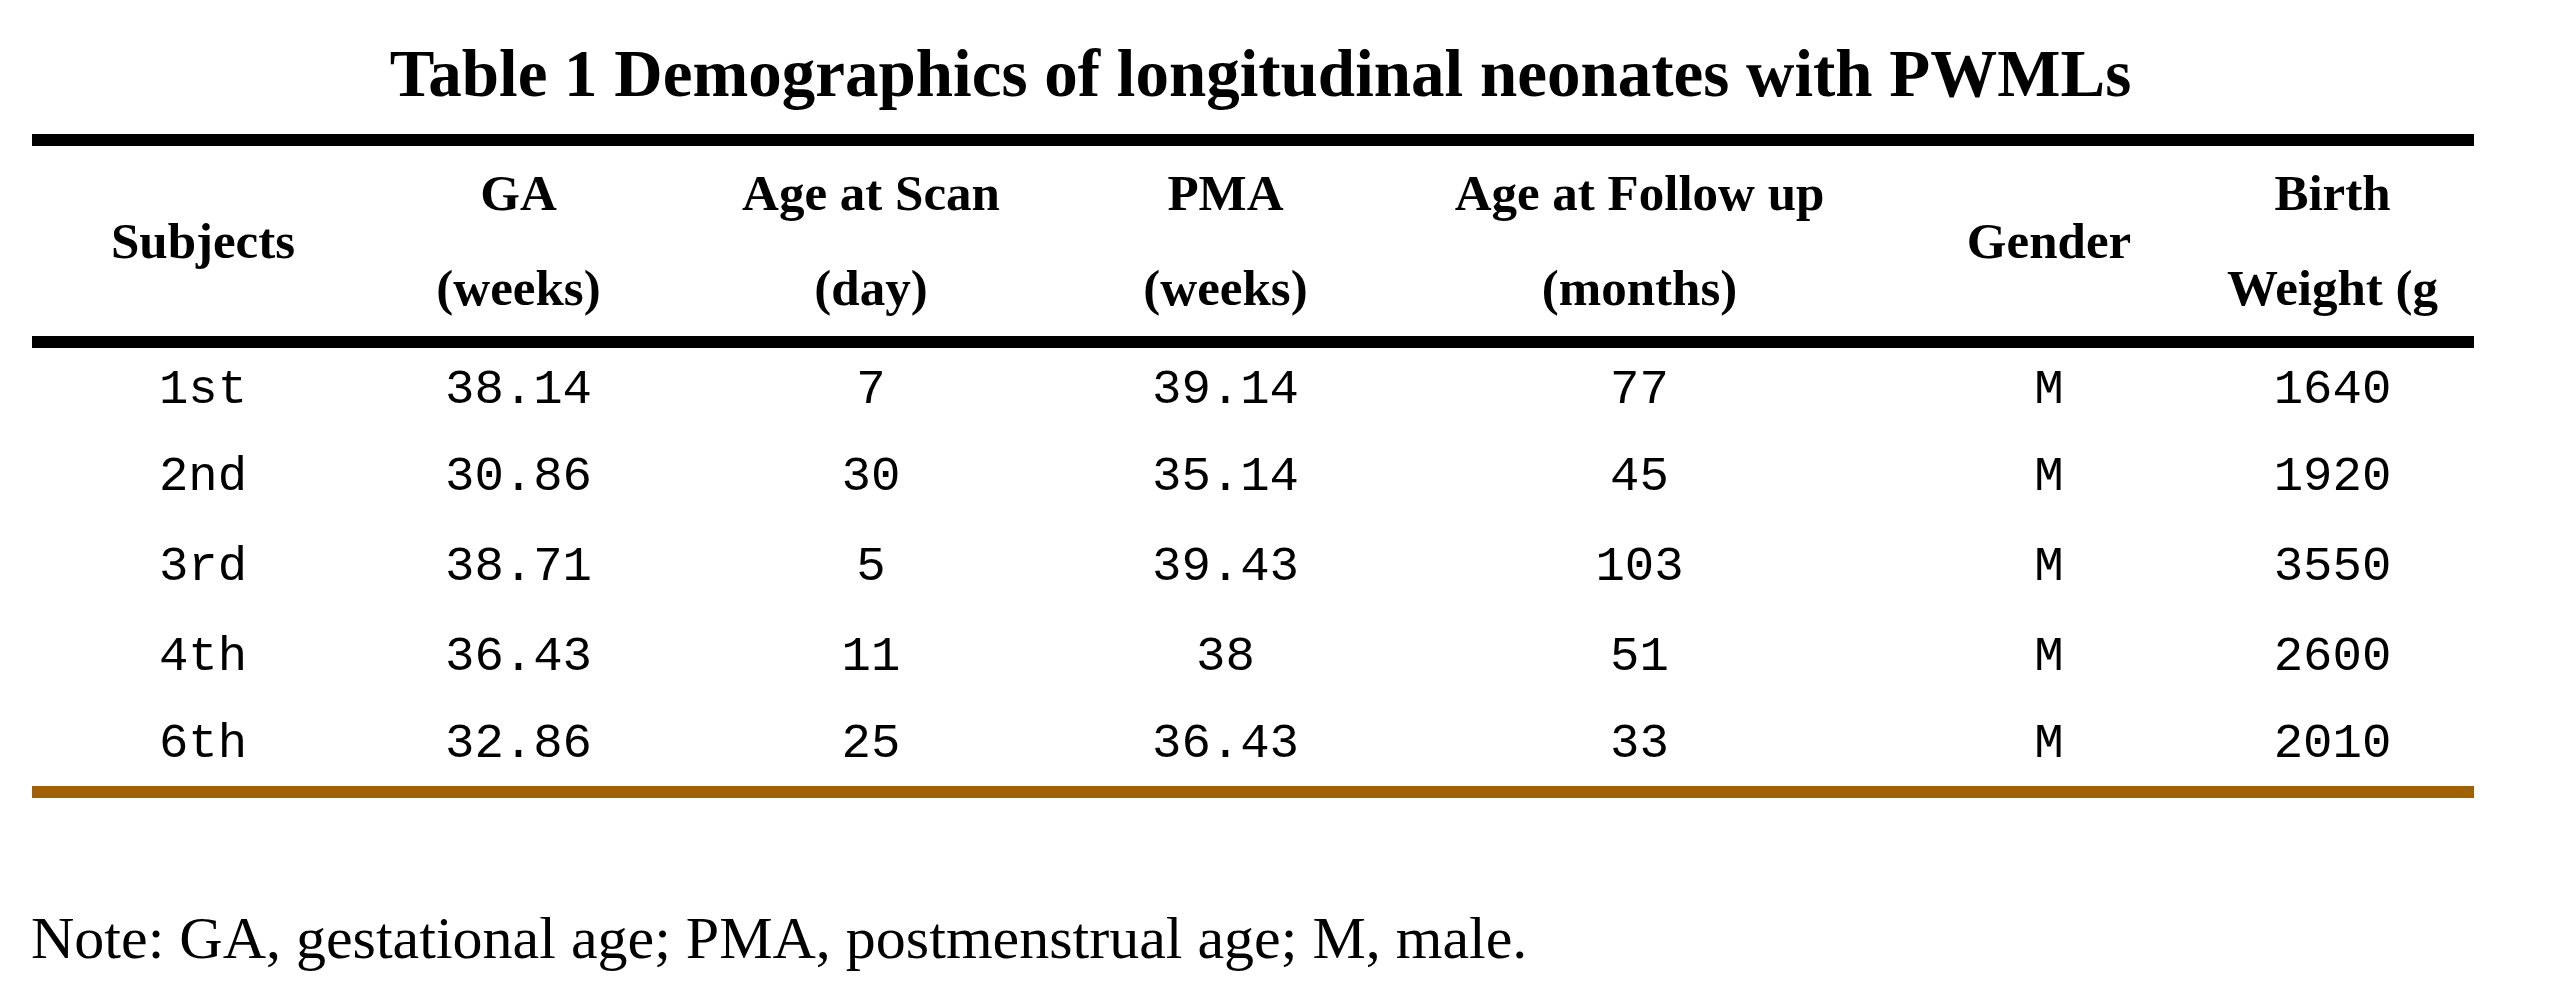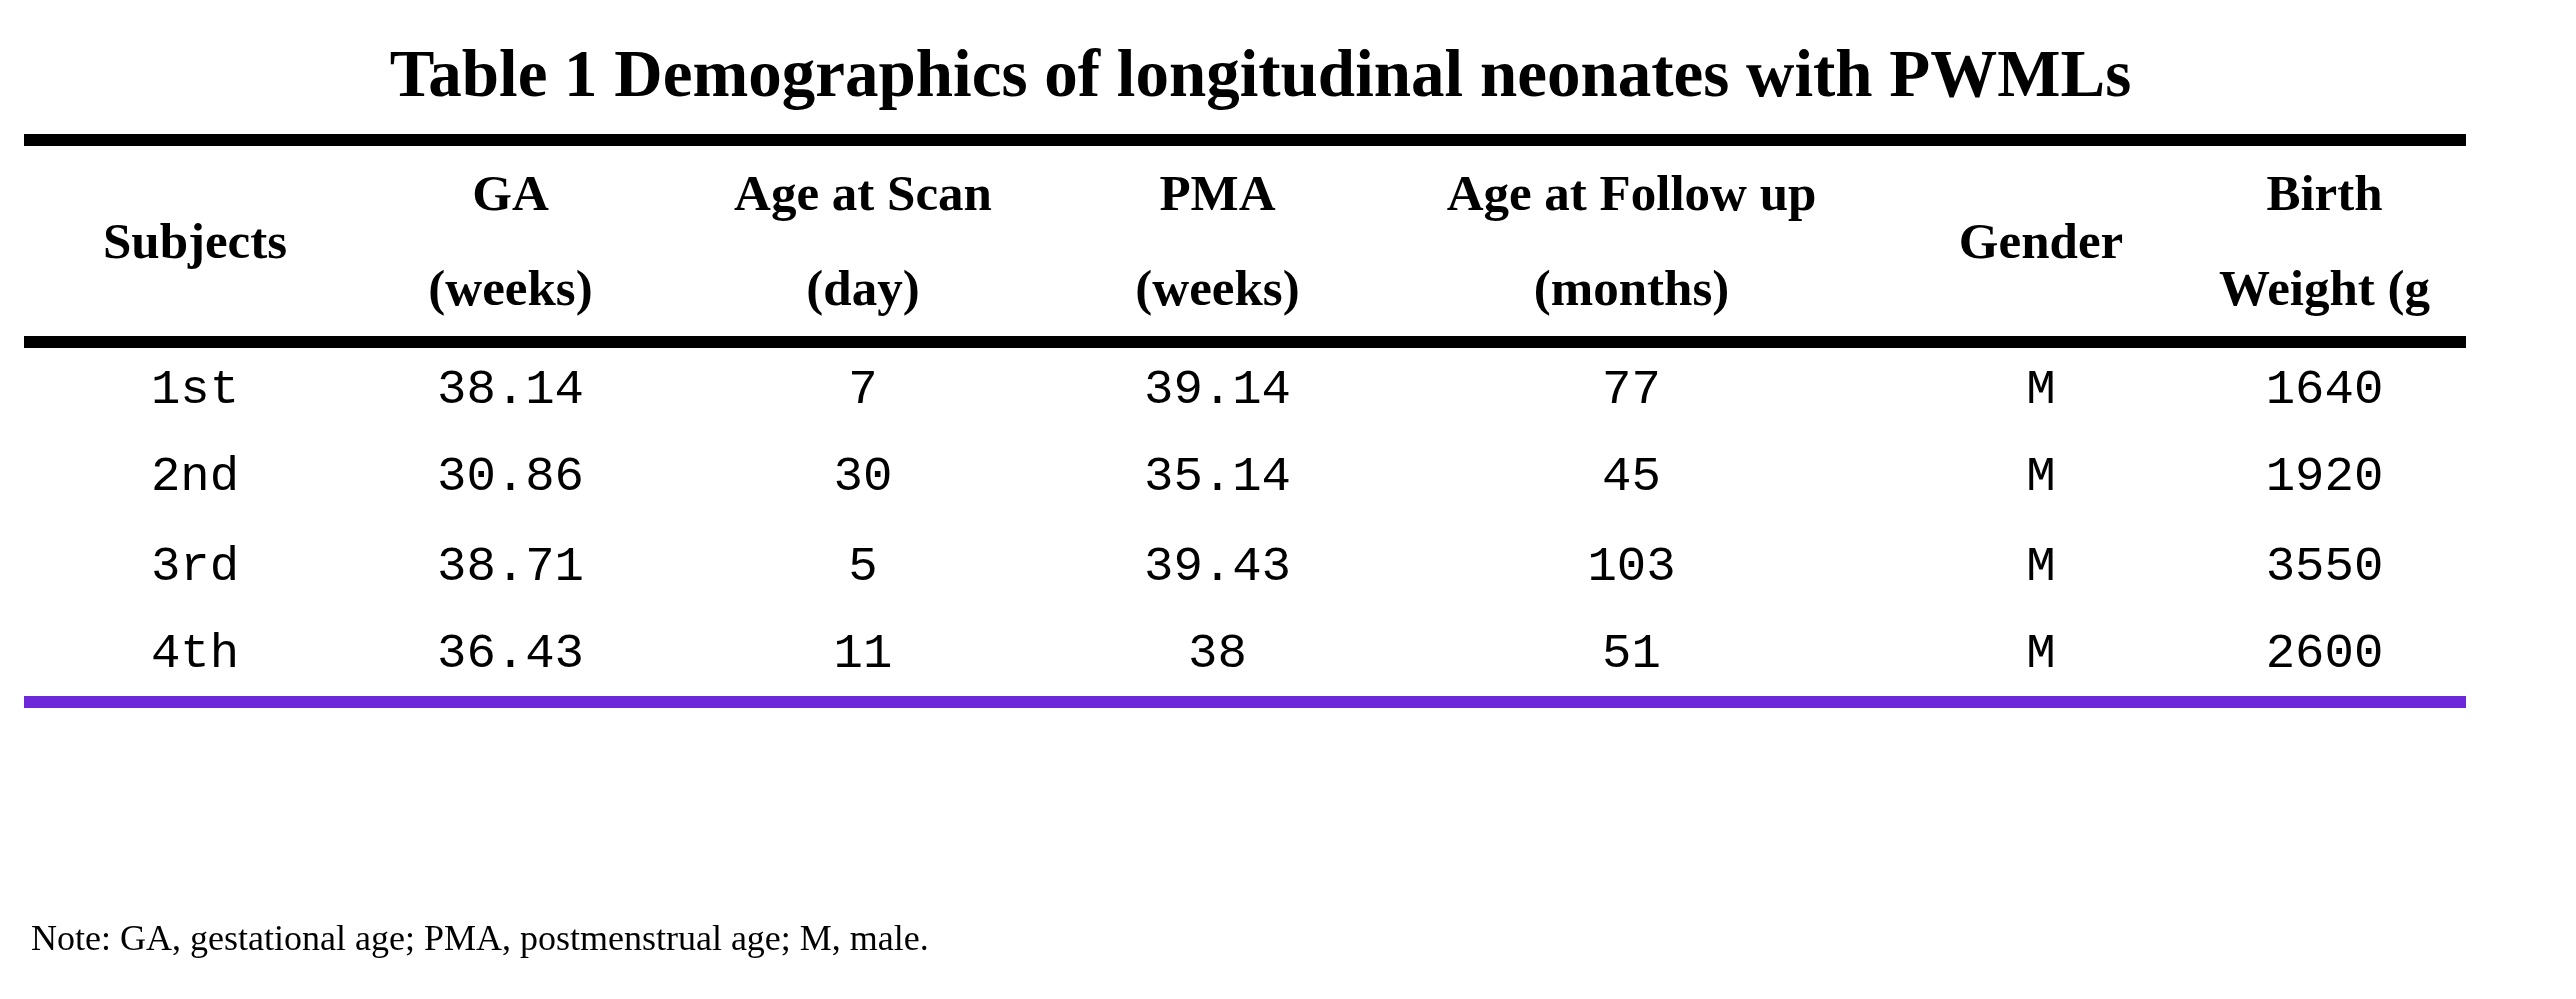--- a/index.html
+++ b/index.html
@@ -21,27 +21,27 @@
     top: 42px;
     width: 2441px;
     text-align: center;
     font-size: 67px;
     font-weight: bold;
     line-height: 63px;
     white-space: nowrap;
   }
   table.demo-table {
     position: absolute;
-    left: 24px;
+    left: 32px;
     top: 134px;
     width: 2441px;
     table-layout: fixed;
     border-collapse: collapse;
     border-top: 12px solid #000000;
-    border-bottom: 12px solid #6d28d9;
+    border-bottom: 12px solid #a16207;
   }
   table.demo-table thead tr {
     height: 185px;
   }
   table.demo-table thead th {
     border-bottom: 12px solid #000000;
     font-size: 51px;
     font-weight: bold;
     text-align: center;
     vertical-align: middle;
@@ -60,21 +60,21 @@
     font-weight: normal;
     text-align: center;
     vertical-align: middle;
     padding: 0;
     white-space: nowrap;
   }
   .table-note {
     position: absolute;
     left: 31px;
     top: 910px;
-    font-size: 36px;
+    font-size: 60px;
     line-height: 56px;
     white-space: nowrap;
   }
 </style>
 </head>
 <body>
 
 <div class="page-title">Table 1 Demographics of longitudinal neonates with PWMLs</div>
 
 <table class="demo-table">
@@ -149,17 +149,26 @@
     </tr>
     <tr>
       <td>4th</td>
       <td>36.43</td>
       <td>11</td>
       <td>38</td>
       <td>51</td>
       <td>M</td>
       <td>2600</td>
     </tr>
+    <tr>
+      <td>6th</td>
+      <td>32.86</td>
+      <td>25</td>
+      <td>36.43</td>
+      <td>33</td>
+      <td>M</td>
+      <td>2010</td>
+    </tr>
   </tbody>
 </table>
 
 <div class="table-note">Note: GA, gestational age; PMA, postmenstrual age; M, male.</div>
 
 
 </body></html>

